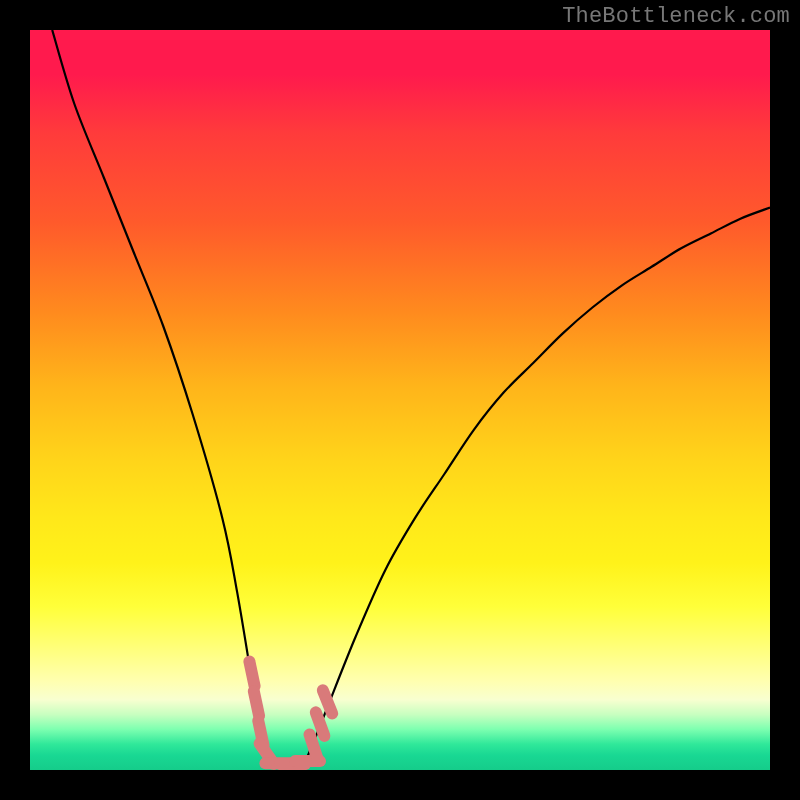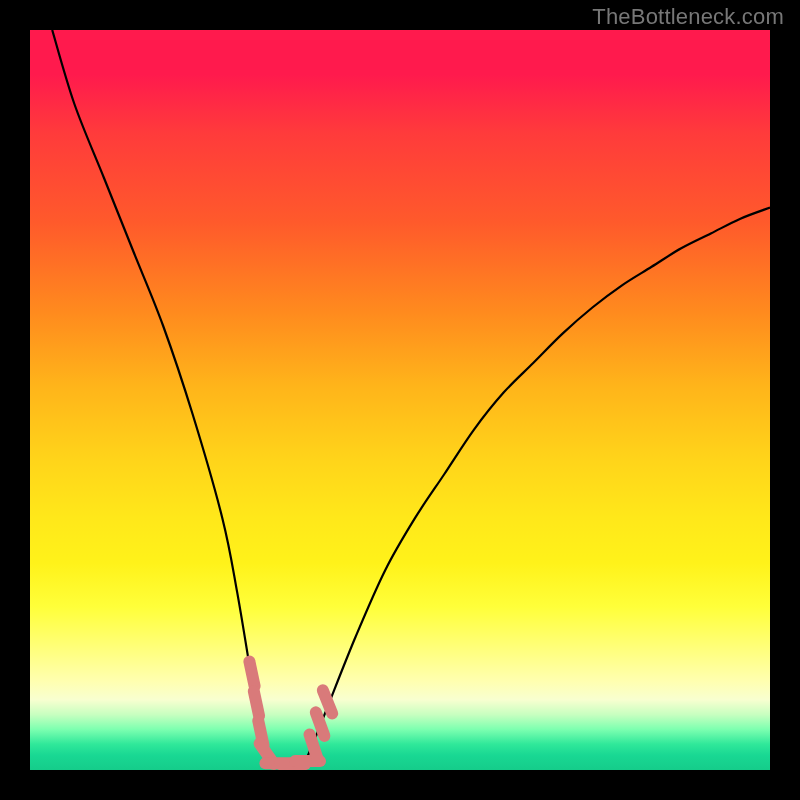--- a/index.html
+++ b/index.html
@@ -54,25 +54,26 @@
     position: absolute;
     inset: 0;
   }
   .marker-layer {
     position: absolute;
     inset: 0;
   }
   .watermark {
     position: absolute;
     top: 4px;
-    right: 16px;
+    right: 10px;
     color: #777;
     font-size: 22px;
     letter-spacing: 0.2px;
     user-select: none;
+    font-family: Liberation Mono, monospace;
   }
 </style>
 </head>
 <body>
 
 <div class="stage">
 
   <div class="watermark">TheBottleneck.com</div>
 
   <div class="plot-area">

